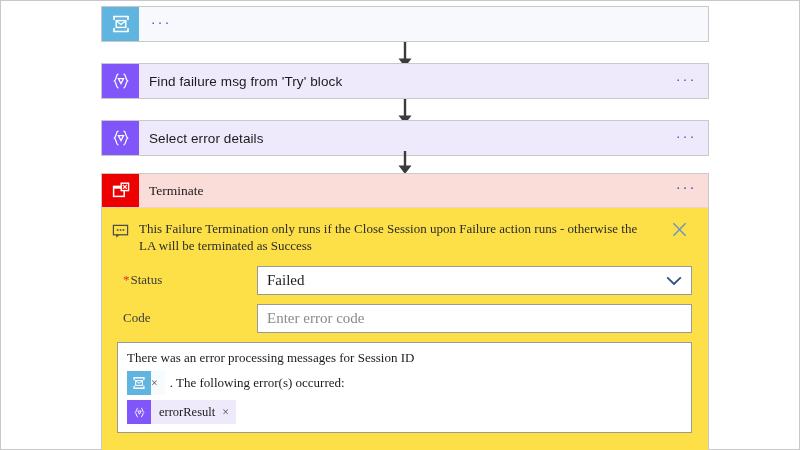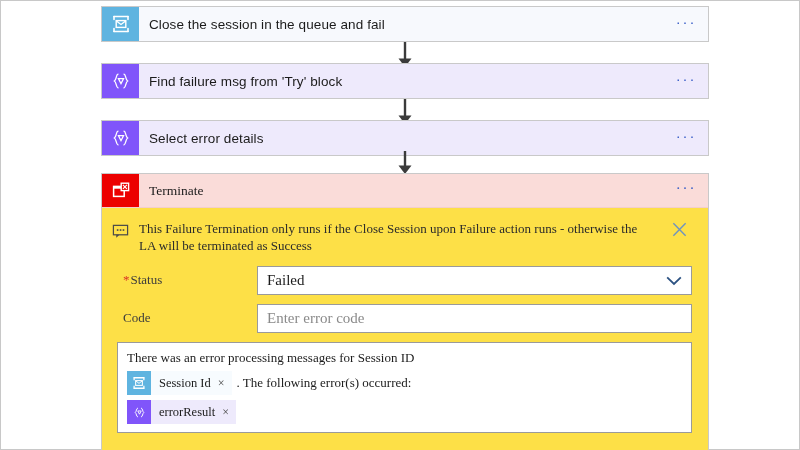--- a/index.html
+++ b/index.html
@@ -218,21 +218,20 @@
 
   <div class="step blue" style="top:5px;">
     <div class="ico">
       <svg width="20" height="20" viewBox="0 0 20 20">
         <path d="M3 2.5h14M3 17.5h14" stroke="#ffffff" stroke-width="1.6" stroke-linecap="round" fill="none"></path>
         <path d="M3 2.5v3M17 2.5v3M3 17.5v-3M17 17.5v-3" stroke="#ffffff" stroke-width="1.6" stroke-linecap="round" fill="none"></path>
         <rect x="5.2" y="6.6" width="9.6" height="6.8" fill="none" stroke="#ffffff" stroke-width="1.4"></rect>
         <path d="M5.4 6.9l4.6 3.6 4.6-3.6" fill="none" stroke="#ffffff" stroke-width="1.3"></path>
       </svg>
     </div>
-    <div class="title">Close the session in the queue and fail</div>
     <div class="dots">···</div>
   </div>
 
   <div class="arrow" style="top:41px;">
     <svg width="30" height="28" viewBox="0 0 30 28">
       <path d="M15 0v19" stroke="#3b3b3b" stroke-width="2.4" fill="none"></path>
       <path d="M8.5 16.5L15 25l6.5-8.5z" fill="#3b3b3b"></path>
     </svg>
   </div>
 
@@ -335,21 +334,20 @@
           <div class="msgline2">
             <span class="chip blue">
               <span class="cico">
                 <svg width="14" height="14" viewBox="0 0 20 20">
                   <path d="M3 2.5h14M3 17.5h14" stroke="#ffffff" stroke-width="1.8" stroke-linecap="round" fill="none"></path>
                   <path d="M3 2.5v3M17 2.5v3M3 17.5v-3M17 17.5v-3" stroke="#ffffff" stroke-width="1.8" stroke-linecap="round" fill="none"></path>
                   <rect x="5.2" y="6.6" width="9.6" height="6.8" fill="none" stroke="#ffffff" stroke-width="1.5"></rect>
                   <path d="M5.4 6.9l4.6 3.6 4.6-3.6" fill="none" stroke="#ffffff" stroke-width="1.4"></path>
                 </svg>
               </span>
-              <span class="clab">Session Id</span>
               <span class="cx">×</span>
             </span>
             <span class="tail">. The following error(s) occurred:</span>
           </div>
           <div class="msgline3">
             <span class="chip purple">
               <span class="cico">
                 <svg width="13" height="13" viewBox="0 0 20 20">
                   <path d="M7 3.2C4.9 3.6 5.6 8.6 3.4 10c2.2 1.4 1.5 6.4 3.6 6.8" fill="none" stroke="#ffffff" stroke-width="1.5" stroke-linecap="round"></path>
                   <path d="M13 3.2c2.1.4 1.4 5.4 3.6 6.8-2.2 1.4-1.5 6.4-3.6 6.8" fill="none" stroke="#ffffff" stroke-width="1.5" stroke-linecap="round"></path>

